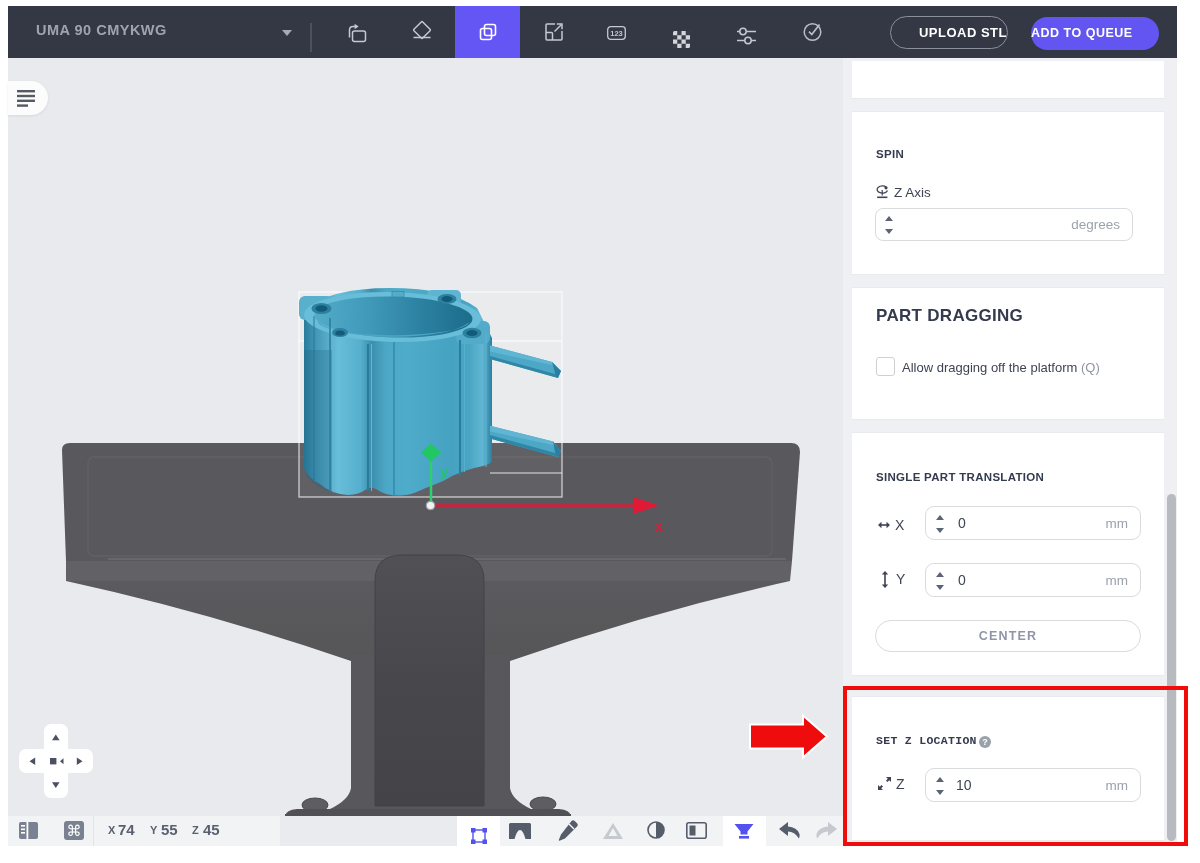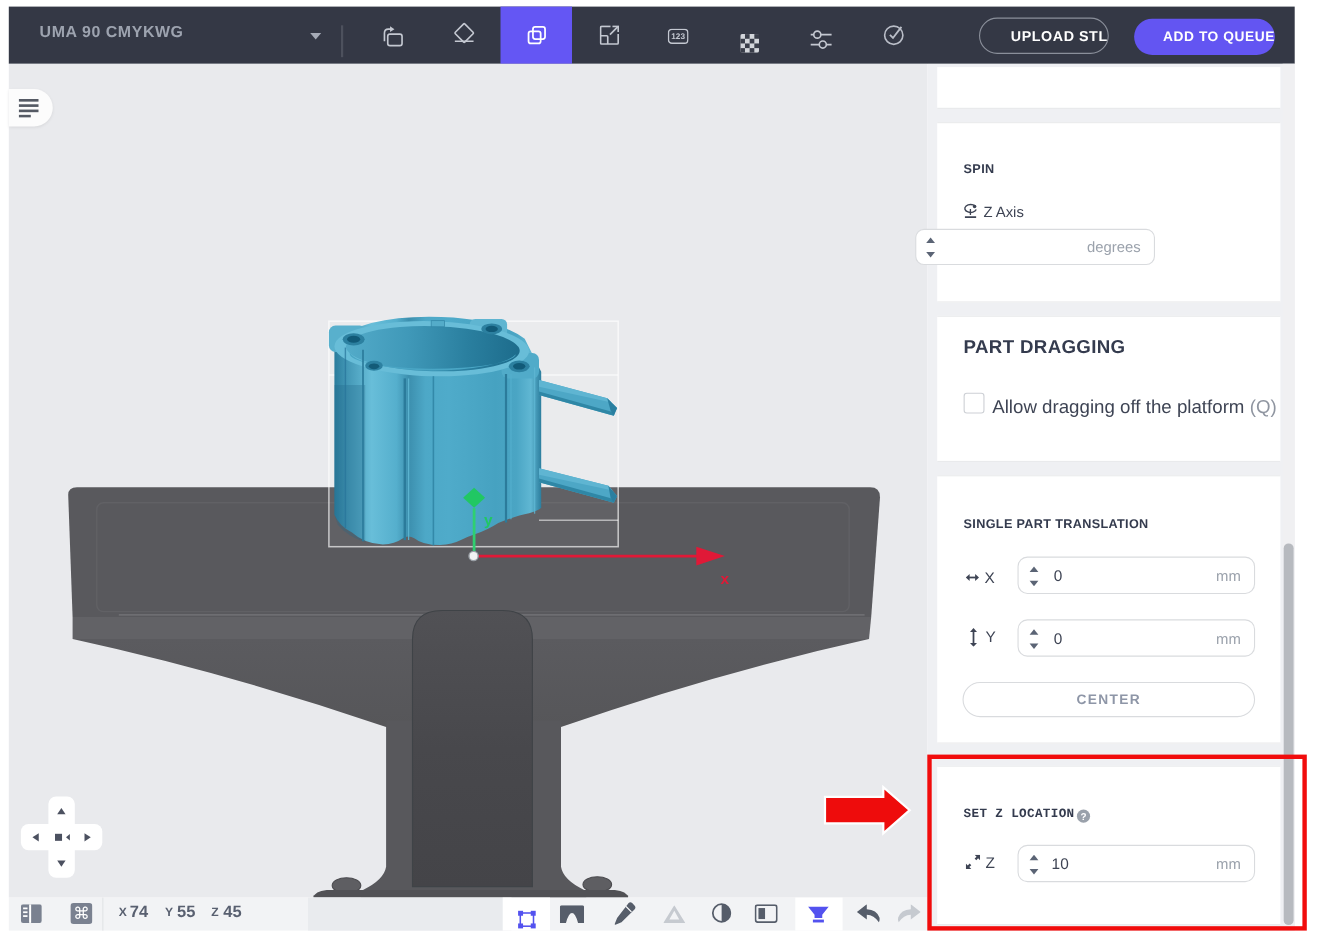--- a/index.html
+++ b/index.html
@@ -63,21 +63,21 @@
         <path d="M2,13.5 L21,13.5"></path>
       <circle cx="8" cy="4.5" r="3.2" fill="#343845"></circle>
       <circle cx="13" cy="13.5" r="3.2" fill="#343845"></circle>
     </svg>
     <svg class="abs" style="left:795px; top:15px;" width="22" height="21" viewBox="0 0 22 21" fill="none" stroke="#b9bdc7" stroke-width="1.5">
       <circle cx="9.5" cy="11" r="8.3"></circle>
       <path d="M6,10.7 L8.8,13.5 L16.5,3.4" stroke-width="1.7"></path>
     </svg>
 
     <div class="abs" style="left:882px; top:10px; width:118px; height:33px; border:1.5px solid #8a8f9a; border-radius:17px; color:#ffffff; font-size:13px; font-weight:bold; letter-spacing:0.5px; text-align:right; line-height:31px;">UPLOAD STL</div>
-    <div class="abs" style="left:1023px; top:11px; width:128px; height:33px; background:#6355f2; border-radius:17px; color:#ffffff; font-size:12.5px; font-weight:bold; letter-spacing:0.5px; text-align:right; line-height:33px;">ADD TO QUEUE</div>
+    <div class="abs" style="left:1023px; top:11px; width:128px; height:33px; background:#6355f2; border-radius:17px; color:#ffffff; font-size:12.5px; font-weight:bold; letter-spacing:0.5px; text-align:left; line-height:33px;">ADD TO QUEUE</div>
   </div>
 
   <div class="abs" id="viewport" style="left:8px; top:58px; width:835px; height:758px; background:#e9eaed;"></div>
 
   <svg class="abs" style="left:8px; top:58px;" width="835" height="758" viewBox="8 58 835 758">
     <defs>
       <linearGradient id="bevelG" x1="0" y1="0" x2="0" y2="1">
         <stop offset="0" stop-color="#5b5b5f"></stop>
           <stop offset="1" stop-color="#565659"></stop>
       </linearGradient>
@@ -292,31 +292,31 @@
   <div class="abs" style="left:852px; top:696px; width:312px; height:145px; background:#ffffff; border:1px solid #e9eaec; border-left:none; border-right:none;"></div>
 
   <div class="abs" style="left:876px; top:148px; font-size:11.5px; font-weight:bold; letter-spacing:0.3px; color:#343b4e;">SPIN</div>
   <svg class="abs" style="left:875px; top:184px;" width="15" height="15" viewBox="0 0 15 15" fill="none" stroke="#3e4454" stroke-width="1.3">
     <path d="M11.5,3.2 A5.3,3.6 0 1 0 12.5,6.5"></path>
     <circle cx="11" cy="3.8" r="1.6" fill="#3e4454" stroke="none"></circle>
     <path d="M7.2,6 L7.2,11.5" stroke-width="1.2"></path>
     <path d="M2.2,13.3 L12.4,13.3" stroke-width="1.6"></path>
   </svg>
   <div class="abs" style="left:894px; top:185px; font-size:13.5px; color:#3e4454;">Z Axis</div>
-  <div class="abs" style="left:832px; top:208px; width:218px; height:33px; background:#ffffff; border:1px solid #d9dbde; border-radius:8px;padding-left:16px;">
+  <div class="abs" style="left:875px; top:208px; width:258px; height:33px; background:#ffffff; border:1px solid #d9dbde; border-radius:8px;padding-left:16px;">
     <svg class="abs" style="left:8px; top:6px;" width="10" height="20" viewBox="0 0 10 20" fill="#5b6475">
       <path d="M5,1 L9,6 L1,6 Z"></path>
       <path d="M5,19 L9,14 L1,14 Z"></path>
     </svg>
     <div class="abs" style="right:12px; top:8px; font-size:13.5px; color:#9ba2ac;">degrees</div>
   </div>
 
   <div class="abs" style="left:876px; top:306px; font-size:17px; font-weight:bold; letter-spacing:0.3px; color:#343b4e;">PART DRAGGING</div>
   <div class="abs" style="left:876px; top:357px; width:19px; height:19px; background:#ffffff; border:1px solid #cdd0d5; border-radius:3px;"></div>
-  <div class="abs" style="left:902px; top:360px; font-size:17px; color:#3e4454;">Allow dragging off the platform <span style="color:#8f95a0;">(Q)</span></div>
+  <div class="abs" style="left:902px; top:360px; font-size:13px; color:#3e4454;">Allow dragging off the platform <span style="color:#8f95a0;">(Q)</span></div>
 
   <div class="abs" style="left:876px; top:471px; font-size:11.5px; font-weight:bold; letter-spacing:0.3px; color:#343b4e;">SINGLE PART TRANSLATION</div>
   <svg class="abs" style="left:878px; top:520px;" width="12" height="10" viewBox="0 0 12 10" fill="#3e4454">
     <path d="M0,5 L3.5,1.8 L3.5,8.2 Z"></path>
       <path d="M12,5 L8.5,1.8 L8.5,8.2 Z"></path>
       <rect x="3" y="4.2" width="6" height="1.6"></rect>
   </svg>
   <div class="abs" style="left:895px; top:517px; font-size:14px; color:#3e4454;">X</div>
   <div class="abs" style="left:925px; top:506px; width:216px; height:34px; background:#ffffff; border:1px solid #d9dbde; border-radius:9px;">
     <svg class="abs" style="left:9px; top:7px;" width="10" height="20" viewBox="0 0 10 20" fill="#5b6475">

